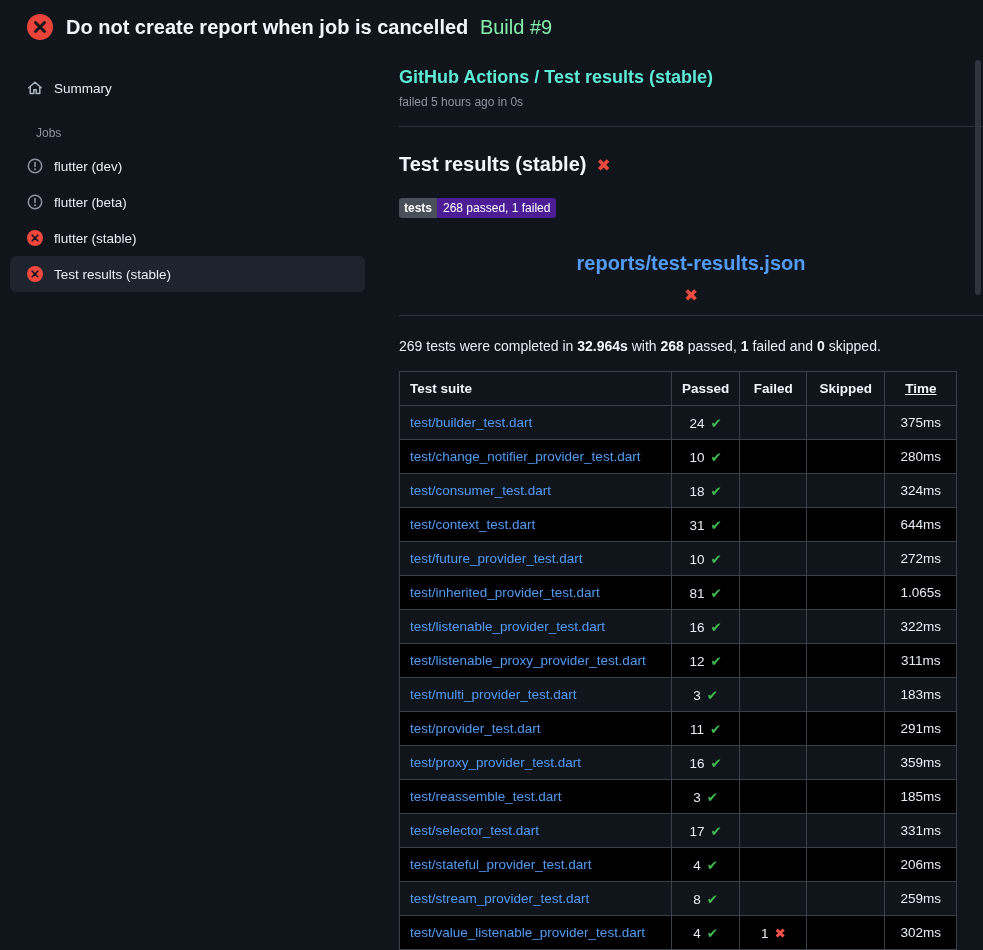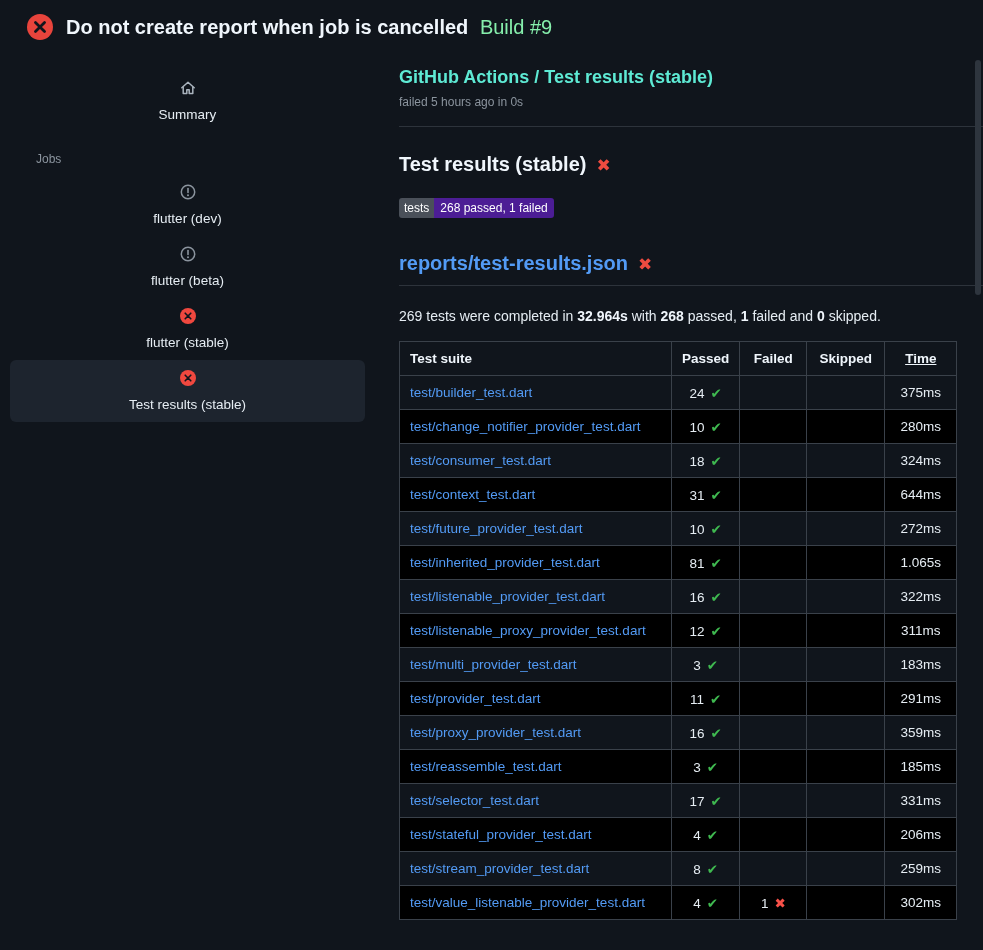--- a/index.html
+++ b/index.html
@@ -11,42 +11,42 @@
     font-size: 14px;
   }
   .topbar { display: flex; align-items: center; gap: 13px; padding: 14px 16px 10px 27px; }
   .big-x { display: inline-flex; flex: none; }
   .build-title { margin: 0; font-size: 20px; font-weight: 700; color: #f0f6fc; }
   .build-no { color: #86efac; font-weight: 400; margin-left: 6px; }
 
   .layout { display: flex; align-items: flex-start; }
   .sidebar { width: 375px; flex: none; padding-top: 20px; }
   .side-item { display: flex; align-items: center; gap: 11px; padding: 10px 17px;
-               margin: 0 10px; border-radius: 6px; font-size: 13.5px; color: #e6edf3; cursor: pointer; flex-direction: column; }
+               margin: 0 10px; border-radius: 6px; font-size: 13.5px; color: #e6edf3; cursor: pointer; }
   .side-item.selected { background: #1d242e; }
   .jobs-label { color: #8b949e; font-size: 12px; padding: 20px 36px 8px; }
   .icon16 { width: 16px; height: 16px; display: inline-flex; flex: none; }
 
   .content { flex: 1; padding: 17px 0 0 24px; }
   .crumb { font-weight: 700; font-size: 18px; color: #5eead4; }
   .run-status { color: #8b949e; font-size: 12px; margin-top: 7px; }
   .rule { border: none; border-top: 1px solid #2d333b; margin: 17px 0 0; }
 
   .section-title { display: flex; align-items: center; gap: 10px; margin: 26px 0 0;
                    font-size: 20px; font-weight: 700; color: #f0f6fc; }
   .x-mark { color: #ee4b40; font-size: 17px; font-weight: 700; font-family: "DejaVu Sans", sans-serif; }
 
   .badge { display: inline-flex; margin-top: 22px; font-size: 12px; border-radius: 3px;
            overflow: hidden; line-height: 1; }
-  .badge-key { background: #4a5059; color: #ffffff; padding: 4px 5px; }
+  .badge-key { background: #4a5059; color: #ffffff; padding: 4px 5px; font-weight: bold; }
   .badge-val { background: #4c1d95; color: #ffffff; padding: 4px 6px; }
 
   .report-title { display: flex; align-items: center; gap: 10px; margin: 34px 0 0;
                   font-size: 20px; font-weight: 700; padding-bottom: 10px;
-                  border-bottom: 1px solid #2d333b; }
+                  border-bottom: 1px solid #2d333b; flex-direction: column; }
   .report-title a { color: #539bf5; text-decoration: none; }
 
   .summary-line { margin: 22px 0 0; font-size: 14px; color: #e6edf3; }
   .summary-line b { color: #f0f6fc; }
 
   .results { border-collapse: collapse; margin-top: 17px; font-size: 13.5px; table-layout: fixed; }
   .results th, .results td { border: 1px solid #3a414a; padding: 7px 10px; height: 34px; }
   .results th { font-weight: 700; color: #f0f6fc; }
   .col-suite { text-align: left; width: 272px; }
   .col-c { text-align: center; }

